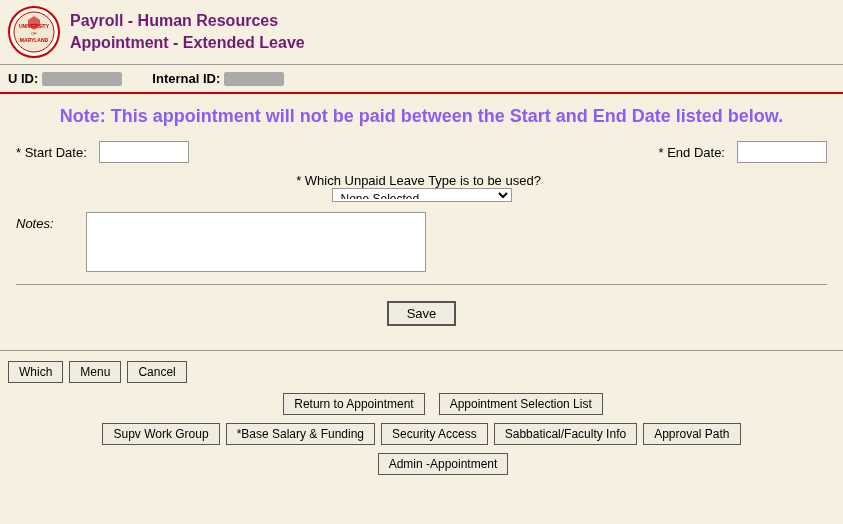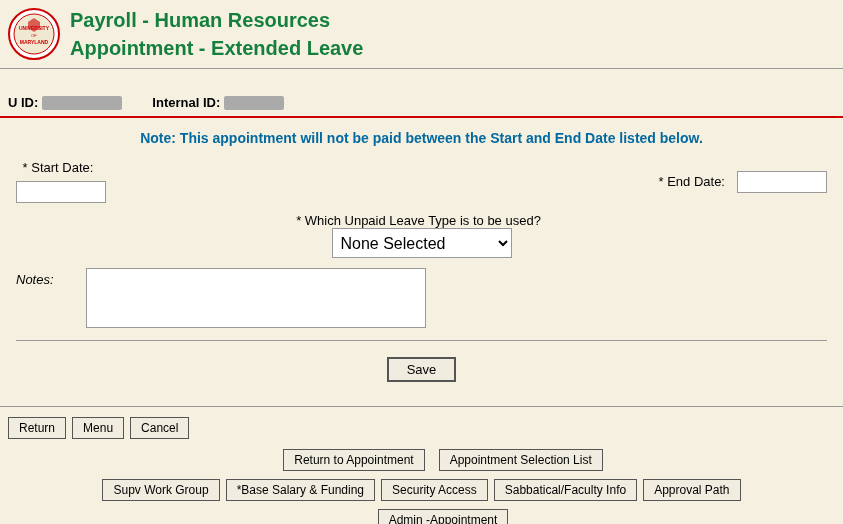--- a/index.html
+++ b/index.html
@@ -18,34 +18,33 @@
       background-color: #f5f0e0;
       border-bottom: 1px solid #999;
     }
     .header-logo {
       width: 52px;
       height: 52px;
       margin-right: 10px;
       flex-shrink: 0;
     }
     .header-title {
-      font-size: 20px;
+      font-size: 16px;
       font-weight: bold;
-      color: #15803d;
+      color: #701a75;
       line-height: 1.4;
     }
     .user-info-bar {
       display: flex;
       align-items: center;
       padding: 6px 8px;
       background-color: #f5f0e0;
       border-bottom: 2px solid #cc0000;
       font-size: 13px;
       gap: 30px;
-      margin-top: 20px;
     }
     .user-info-item {
       display: flex;
       align-items: center;
       gap: 4px;
     }
     .user-info-label {
       font-weight: bold;
     }
     .blurred-value {
@@ -56,24 +55,24 @@
       min-width: 60px;
       height: 14px;
       vertical-align: middle;
     }
     .content-area {
       padding: 12px 16px;
       background-color: #f5f0e0;
     }
     .note-text {
       text-align: center;
-      color: #0369a1;
+      color: #8b5cf6;
       font-weight: bold;
       margin-bottom: 14px;
-      font-size: 14px;
+      font-size: 18px;
     }
     .form-label {
       font-size: 13px;
       margin-right: 6px;
     }
     .date-input {
       border: 1px solid #999;
       background: #fff;
       padding: 2px 4px;
       font-size: 12px;
@@ -83,22 +82,22 @@
     .leave-type-row {
       display: flex;
       align-items: center;
       margin-bottom: 10px;
       flex-direction: column;
     }
     .leave-type-select {
       border: 1px solid #999;
       background: #fff;
       padding: 2px 4px;
-      font-size: 16px;
-      height: 30px;
+      font-size: 12px;
+      height: 14px;
       min-width: 180px;
     }
     .notes-row {
       display: flex;
       align-items: flex-start;
       margin-bottom: 12px;
     }
     .notes-label {
       font-size: 13px;
       margin-right: 10px;
@@ -169,21 +168,20 @@
     .dates-row {
       display: flex;
       align-items: center;
       justify-content: space-between;
       margin-bottom: 10px;
     }
     .dates-left {
       display: flex;
       align-items: center;
       gap: 6px;
-      flex-direction: column;
     }
     .dates-right {
       display: flex;
       align-items: center;
       gap: 6px;
     }
   </style>
 </head>
 <body>
 
@@ -250,21 +248,21 @@
 
   <div class="save-row">
     <button class="save-btn">Save</button>
   </div>
 
 </div>
 
 <hr class="bottom-divider">
 
 <div class="action-buttons-row">
-  <button class="action-btn">Return</button>
+  <button class="action-btn">Which</button>
   <button class="action-btn">Menu</button>
   <button class="action-btn">Cancel</button>
 </div>
 
 <div class="nav-buttons-row">
   <button class="action-btn">Return to Appointment</button>
   <button class="action-btn">Appointment Selection List</button>
 </div>
 
 <div class="nav-buttons-row2">

